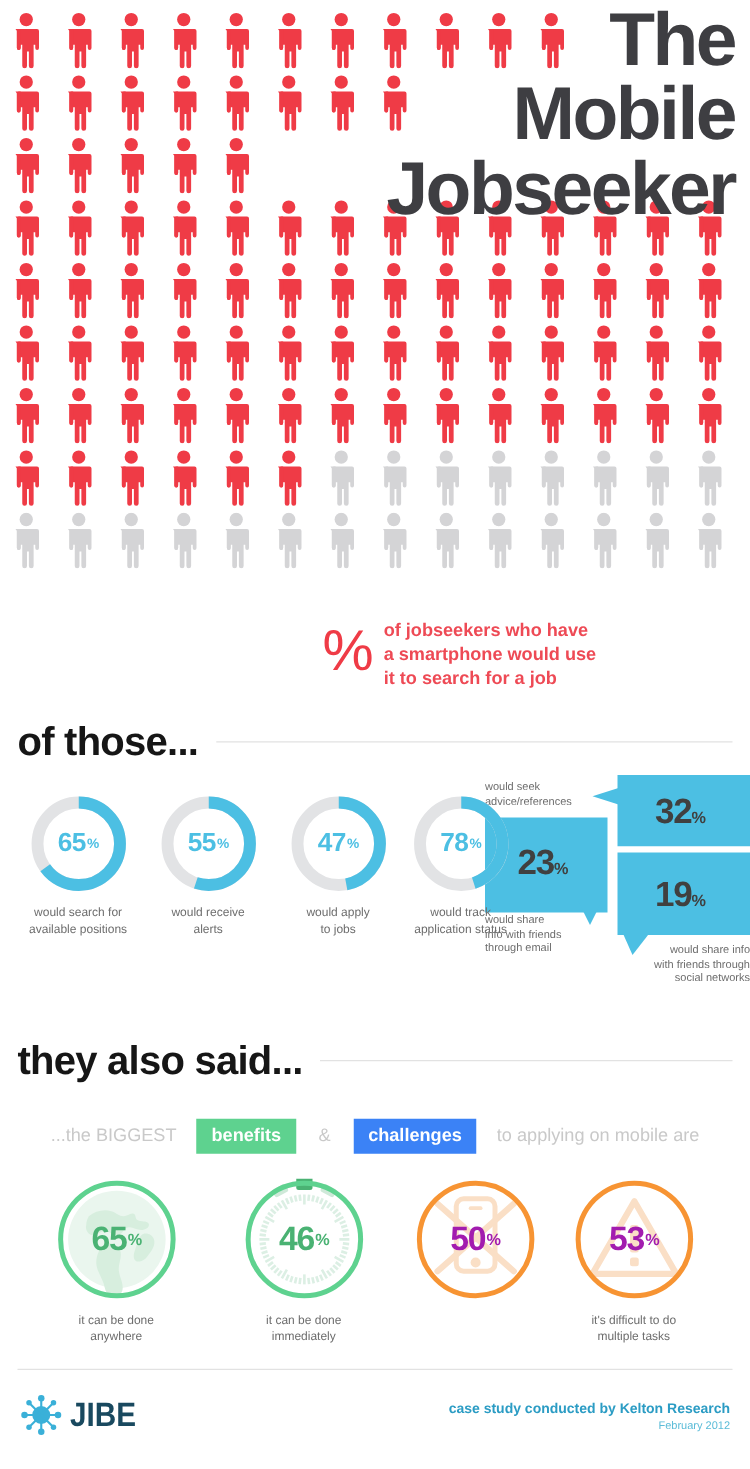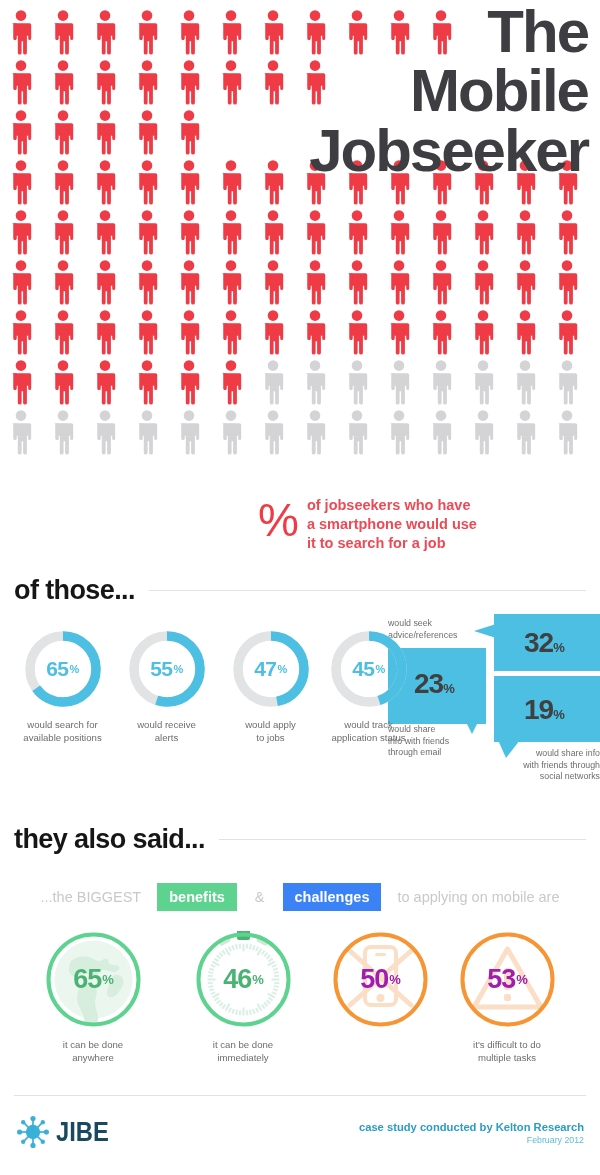--- a/index.html
+++ b/index.html
@@ -45,21 +45,21 @@
   }
   #callout86 .ctext {
     margin-left: 10px; margin-top: 4px;
     font-size: 14.5px; font-weight: bold; color: #ee4a55;
     line-height: 1.32; white-space: nowrap;
   }
 
   
   .sec-head { display: flex; align-items: center; padding: 0 14px; }
   .sec-head .txt {
-    font-size: 27px; font-weight: bold; color: #161616;
+    font-size: 32px; font-weight: bold; color: #161616;
     letter-spacing: -0.6px; white-space: nowrap;
   }
   .sec-head .rule {
     flex: 1; height: 1px; background: #e2e2e2; margin-left: 14px;
   }
 
   
   #donut-row { position: relative; height: 160px; margin-top: 22px; }
   .donut { position: absolute; top: 0; width: 105px; text-align: center; }
   .donut .ring { position: relative; width: 82px; height: 82px; margin: 0 auto; }
@@ -988,21 +988,21 @@
         </div>
         <div class="cap"><span>would apply</span><br><span>to jobs</span></div>
       </div>
       <div class="donut" style="left: 316px;">
         <div class="ring">
           <svg width="82" height="82" viewBox="0 0 82 82">
             <circle cx="41" cy="41" r="33" fill="none" stroke="#e2e3e5" stroke-width="9.5"></circle>
             <circle cx="41" cy="41" r="33" fill="none" stroke="#4cbfe3" stroke-width="9.5" stroke-dasharray="93.31 114.04" transform="rotate(-90 41 41)" stroke-linecap="butt"></circle>
           </svg>
           <div class="val">
-            <span>45</span>
+            <span>78</span>
             <sup>%</sup>
           </div>
         </div>
         <div class="cap"><span>would track</span><br><span>application status</span></div>
       </div>
     </div>
 
   <div class="sec-head" style="margin-top:36px;">
     <span class="txt">they also said...</span>
     <span class="rule"></span>

